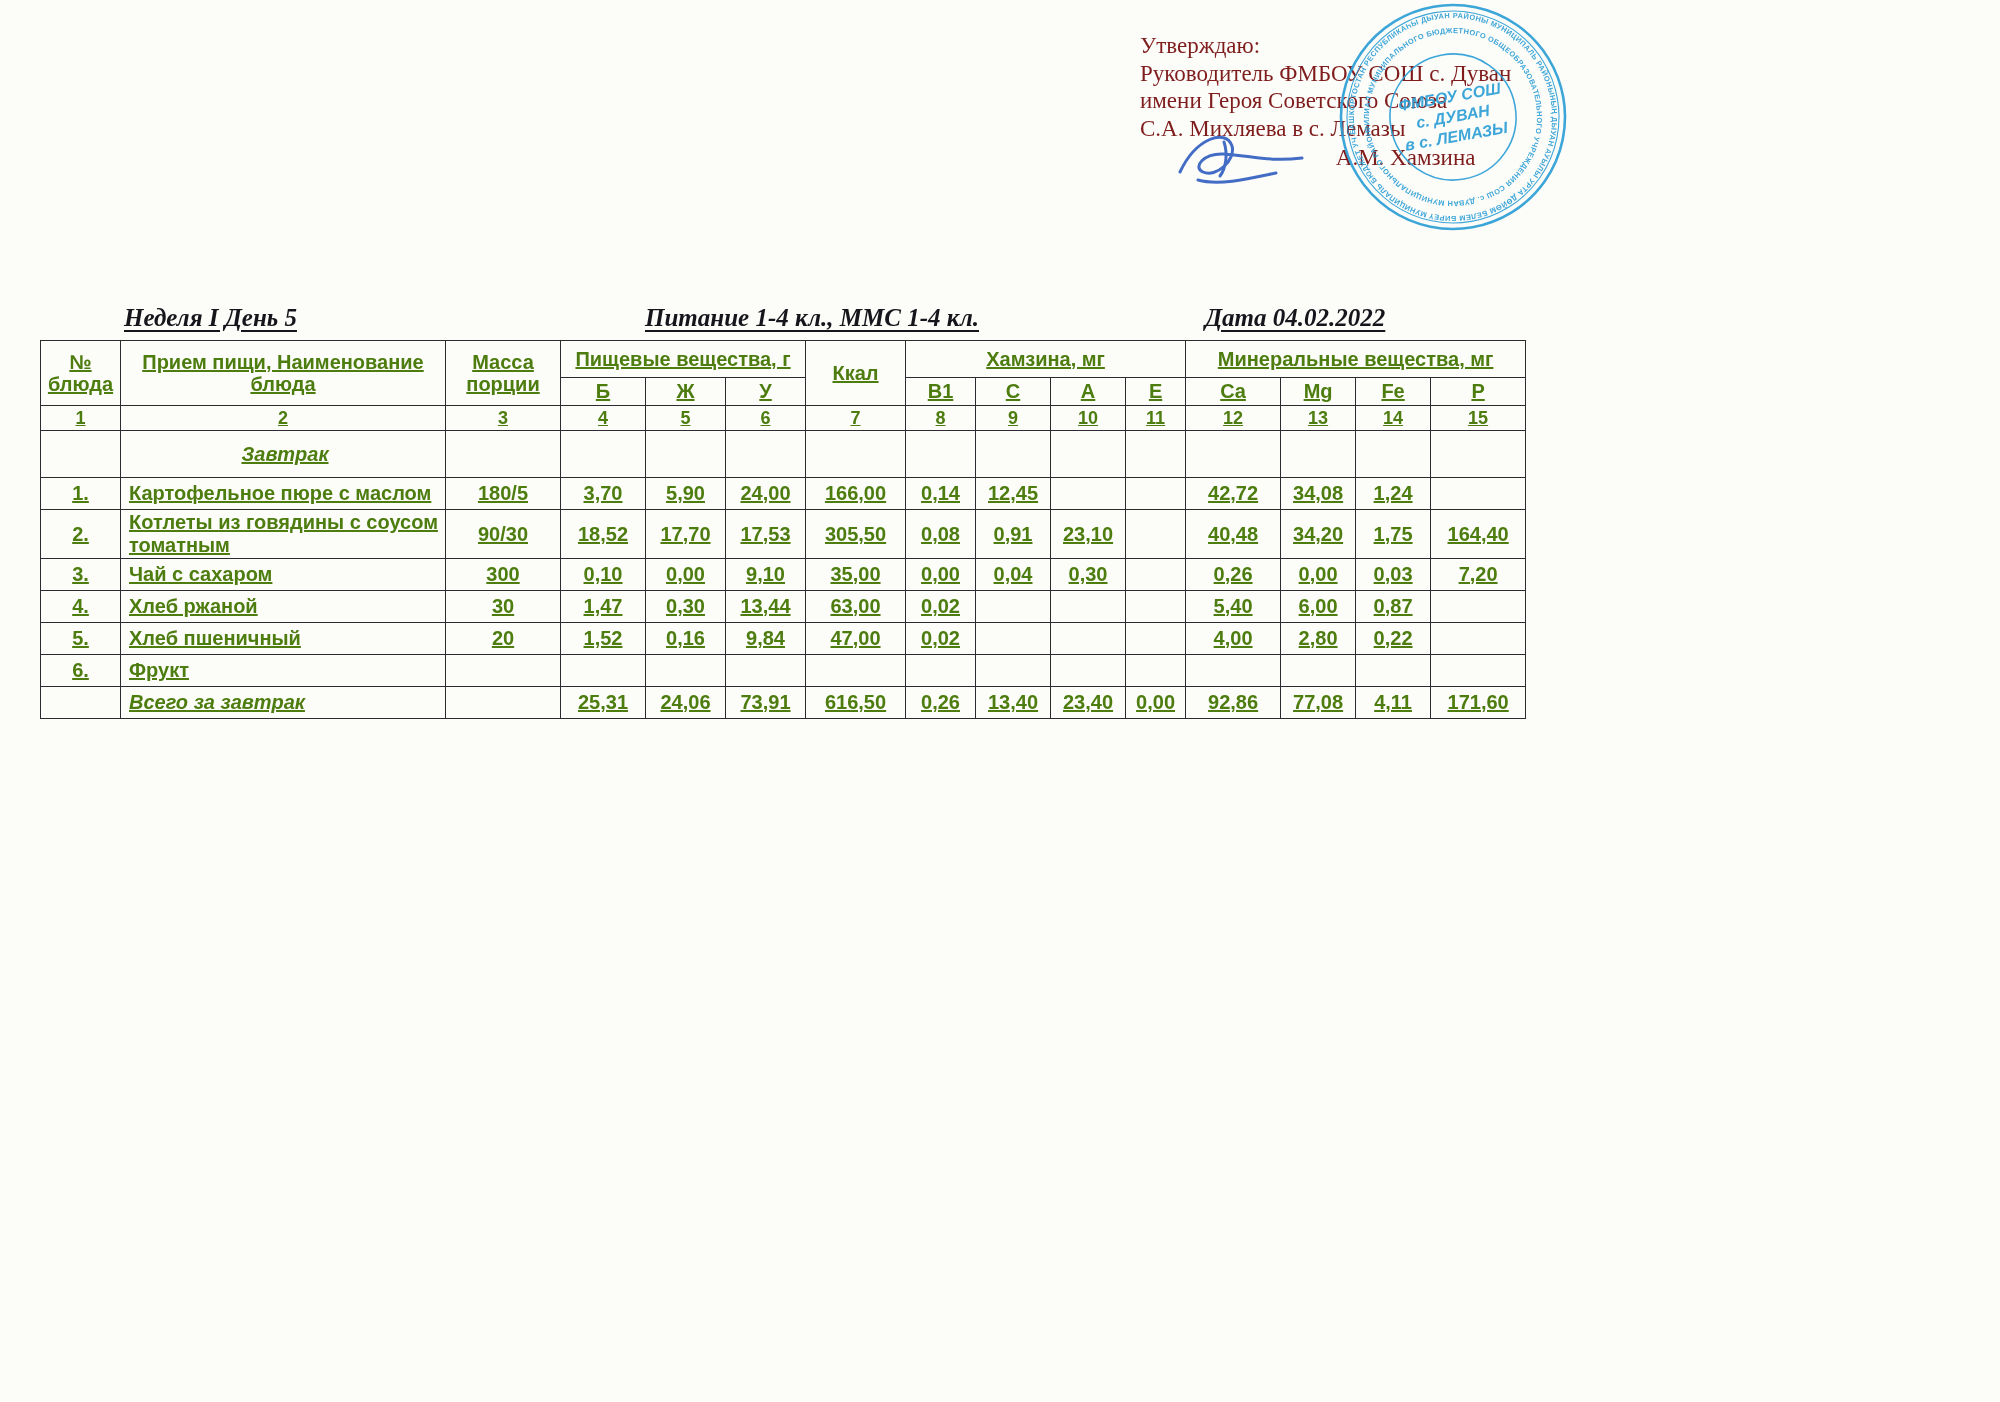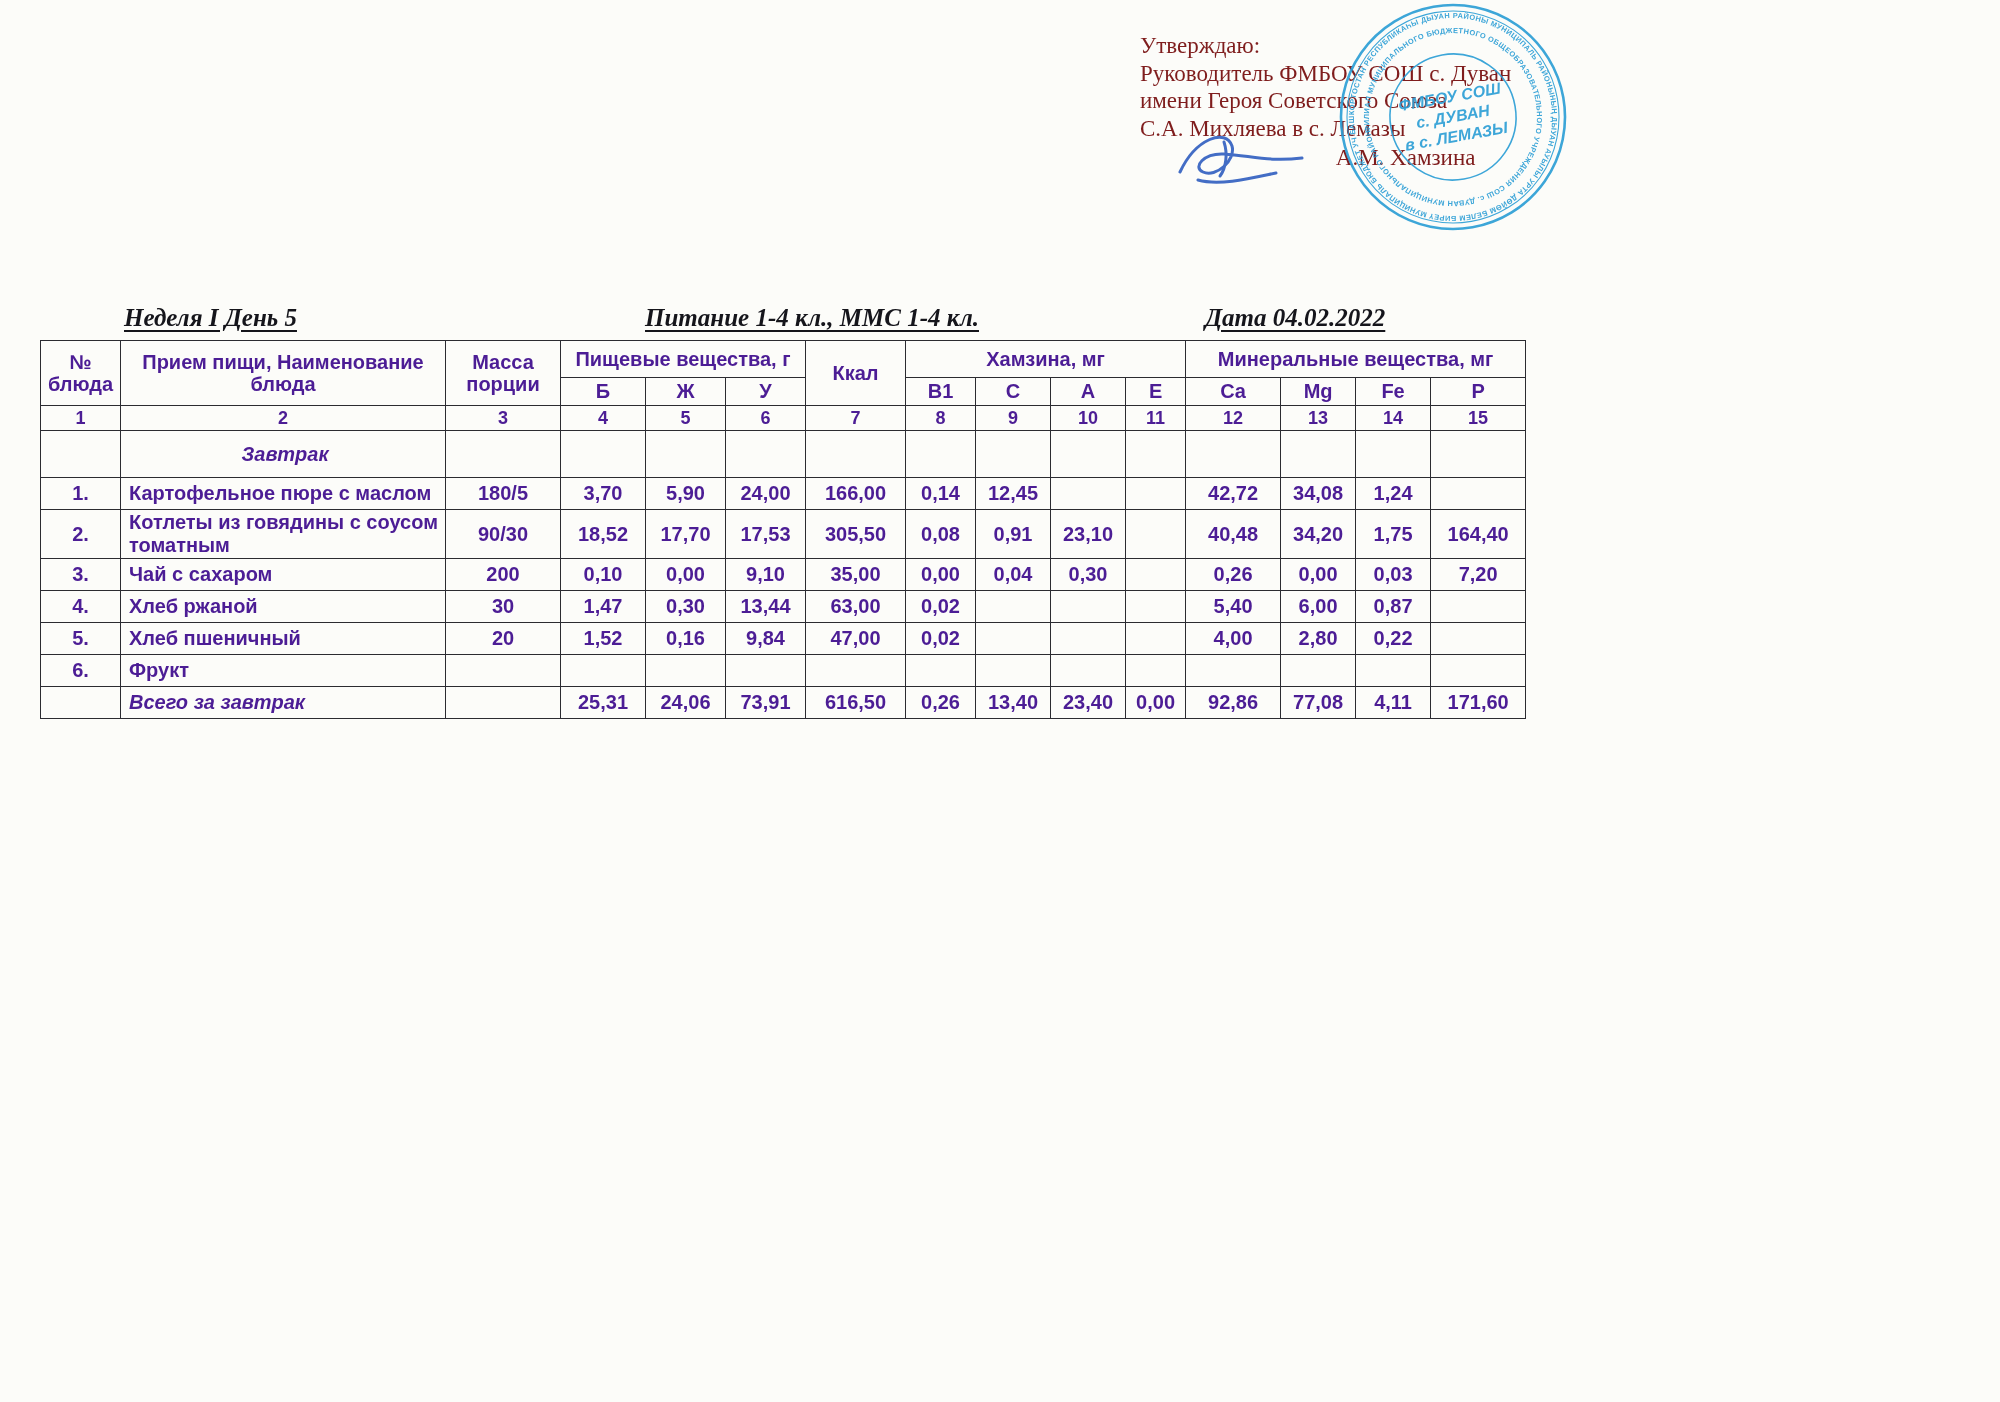--- a/index.html
+++ b/index.html
@@ -38,21 +38,21 @@
     font-size:25px; color:#15151b;
   }
   .title-left  { position:absolute; left:124px;  text-decoration:underline; text-underline-offset:4px; }
   .title-center{ position:absolute; left:812px; transform:translateX(-50%); text-decoration:underline; text-underline-offset:4px; }
   .title-right { position:absolute; left:1205px; text-decoration:underline; text-underline-offset:4px; }
 
   
   table.menu {
     position:absolute; left:40px; top:340px; width:1485px;
     border-collapse:collapse; table-layout:fixed;
-    color:#4c1d95; font-family:"Liberation Sans", sans-serif;
+    color:#4d7c0f; font-family:"Liberation Sans", sans-serif;text-decoration:underline;
   }
   .menu th, .menu td {
     border:1.8px solid #2b2b30; padding:1px 4px;
     overflow:hidden;
   }
   .menu thead th { font-weight:bold; font-size:20px; text-align:center; line-height:1.12; }
   .menu tr.head-top th { height:37px; }
   .menu tr.head-sub th { height:28px; }
   .menu tr.idx td { height:25px; font-size:18px; font-weight:bold; text-align:center; }
   .menu tbody td {
@@ -219,21 +219,21 @@
           <td class="c9">23,10</td>
           <td class="c10"></td>
           <td class="c11">40,48</td>
           <td class="c12">34,20</td>
           <td class="c13">1,75</td>
           <td class="c14">164,40</td>
         </tr>
         <tr class="item">
           <td class="c0">3.</td>
           <td class="c1">Чай с сахаром</td>
-          <td class="c2">200</td>
+          <td class="c2">300</td>
           <td class="c3">0,10</td>
           <td class="c4">0,00</td>
           <td class="c5">9,10</td>
           <td class="c6">35,00</td>
           <td class="c7">0,00</td>
           <td class="c8">0,04</td>
           <td class="c9">0,30</td>
           <td class="c10"></td>
           <td class="c11">0,26</td>
           <td class="c12">0,00</td>

